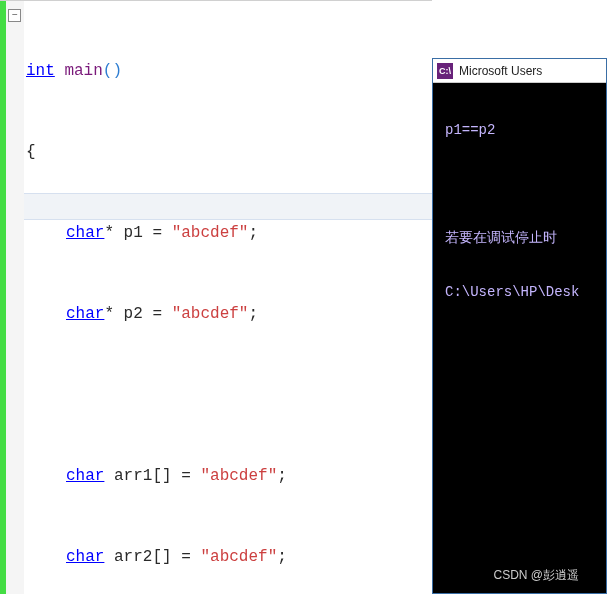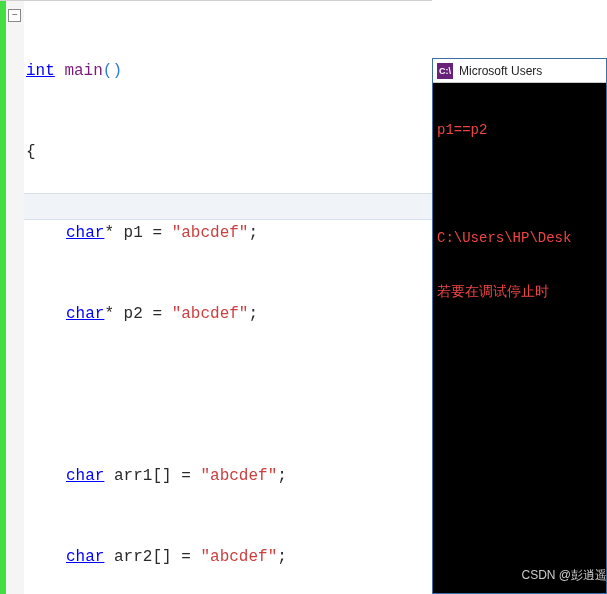--- a/index.html
+++ b/index.html
@@ -101,32 +101,32 @@
       width: 16px;
       height: 16px;
       background: #68227a;
       color: #fff;
       font-size: 9px;
       line-height: 16px;
       text-align: center;
       font-weight: bold;
     }
     .console-body {
-      padding: 2px 4px;
-      color: #ef4444;
+      padding: 2px 12px;
+      color: #c4b5fd;
       font-family: SimSun, 'NSimSun', 'Courier New', monospace;
       font-size: 14px;
       line-height: 18px;
       white-space: pre;
     }
     .console-blank { height: 18px; }
 
     .watermark {
       position: absolute;
-      right: 0;
+      right: 28px;
       bottom: 10px;
       font-family: 'Microsoft YaHei', sans-serif;
       font-size: 12px;
       color: #cccccc;
     }
   </style>
 </head>
 <body>
 
 <div class="editor-area">
@@ -158,18 +158,18 @@
 </div>
 
 <div class="console-window">
   <div class="titlebar">
     <div class="console-icon">C:\</div>
     <span>Microsoft Users</span>
   </div>
   <div class="console-body">
     <div>p1==p2</div>
     <div class="console-blank"></div>
+    <div>若要在调试停止时</div>
     <div>C:\Users\HP\Desk</div>
-    <div>若要在调试停止时</div>
   </div>
 </div>
 
 <div class="watermark">CSDN @彭逍遥</div>
 
 </body></html>

